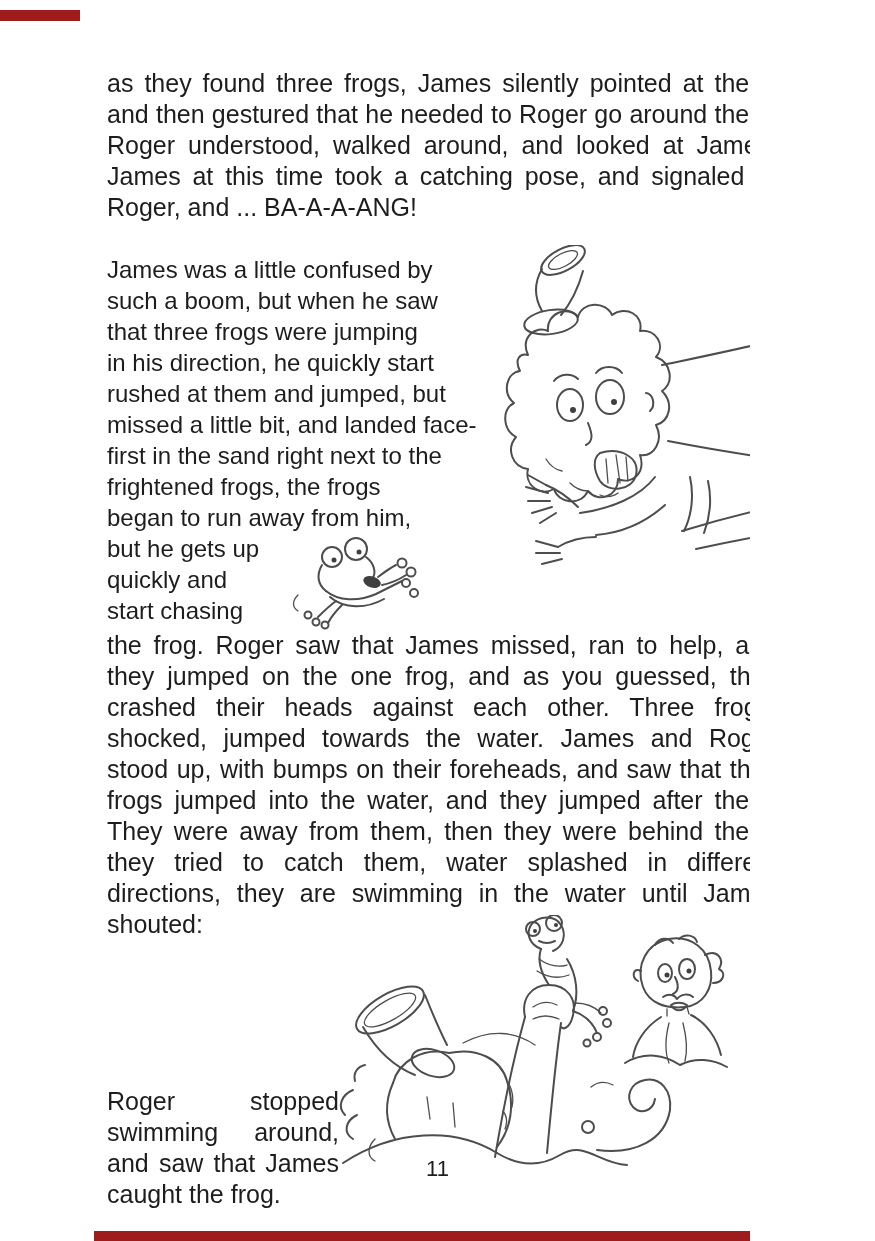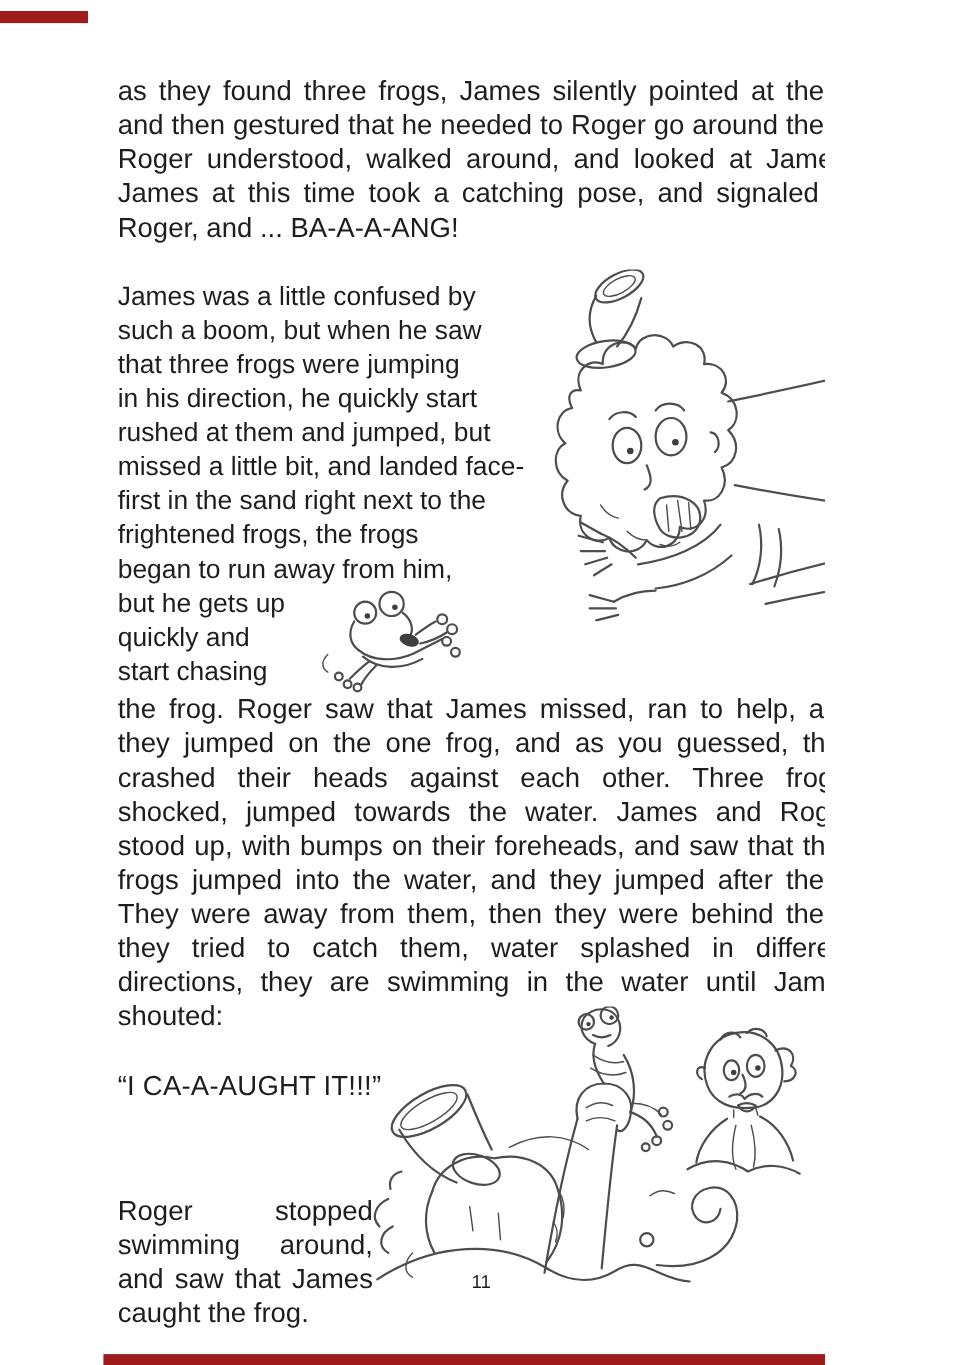--- a/index.html
+++ b/index.html
@@ -19,21 +19,21 @@
     color:#1d1d1d;
   }
   .justified{ text-align:justify; }
   .prelines{ white-space:pre-line; font-size:24px; }
   .quote-line{ letter-spacing:0.2px; }
   .narrow{ width:232px; }
   .page-number{
     position:absolute;
     left:0; top:1156px; width:875px;
     text-align:center;
-    font-size:17px;
+    font-size:22px;
     color:#1d1d1d;
   }
   .sketch{ position:absolute; }
   .sketch path, .sketch ellipse, .sketch circle, .sketch line{
     fill:none; stroke:#4d4d4d; stroke-width:2;
     stroke-linecap:round; stroke-linejoin:round;
   }
   .sketch .fillink{ fill:#3f3f3f; stroke:none; }
   .sketch .thin{ stroke-width:1.3; }
   .red-bar{ position:absolute; background:#9e1c1c; }
@@ -126,21 +126,20 @@
       <circle cx="122" cy="28" r="4.5"></circle>
         <circle cx="131" cy="37" r="4.5"></circle>
         <circle cx="126" cy="48" r="4"></circle>
         <circle cx="134" cy="58" r="4"></circle>
       <path class="thin" d="M18,60 C12,66 12,72 18,76"></path>
     </g>
   </svg>
 
   <p class="para justified" style="left:107px; top:630px; width:670px;">the frog. Roger saw that James missed, ran to help, and they jumped on the one frog, and as you guessed, they crashed their heads against each other. Three frogs, shocked, jumped towards the water. James and Roger stood up, with bumps on their foreheads, and saw that they frogs jumped into the water, and they jumped after them. They were away from them, then they were behind them, they tried to catch them, water splashed in different directions, they are swimming in the water until James shouted:</p>
 
-  <p class="para quote-line" style="left:107px; top:972px; width:340px;">“I CA-A-AUGHT IT!!!”</p>
 
   <p class="para justified narrow" style="left:107px; top:1086px;">Roger stopped swimming around, and saw that James caught the frog.</p>
 
   <svg class="sketch" style="left:335px; top:915px;" width="540" height="255" viewBox="0 0 540 255">
     <g>
       <ellipse cx="55" cy="95" rx="38" ry="16" transform="rotate(-30 55 95)"></ellipse>
       <ellipse cx="55" cy="95" rx="29" ry="10" transform="rotate(-30 55 95)" class="thin"></ellipse>
       <path d="M28,112 C42,136 60,152 80,160"></path>
       <path d="M90,80 C98,100 106,118 112,130"></path>
       <ellipse cx="98" cy="148" rx="22" ry="13" transform="rotate(18 98 148)"></ellipse>

